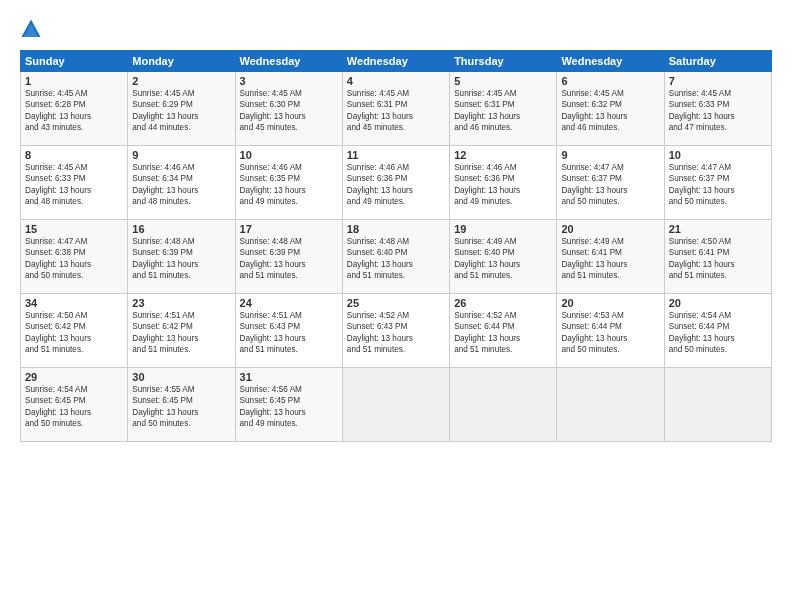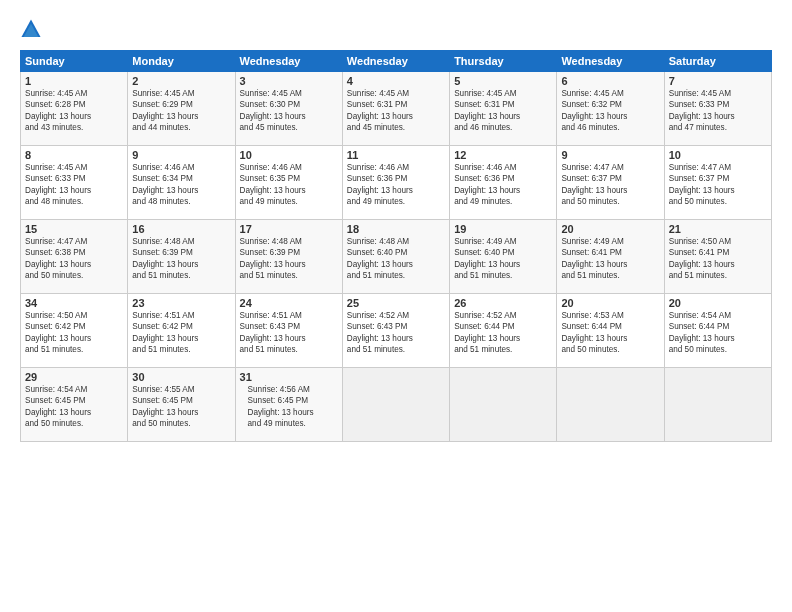--- a/index.html
+++ b/index.html
@@ -351,21 +351,21 @@
           </td>
           <td>
             <span class="day-num">30</span>
             <div class="day-info" style="white-space: pre-line;">Sunrise: 4:55 AM
 Sunset: 6:45 PM
 Daylight: 13 hours
 and 50 minutes.</div>
           </td>
           <td>
             <span class="day-num">31</span>
-            <div class="day-info" style="white-space: pre-line; margin-left: 8px;">Sunrise: 4:56 AM
+            <div class="day-info" style="white-space: pre-line;">Sunrise: 4:56 AM
 Sunset: 6:45 PM
 Daylight: 13 hours
 and 49 minutes.</div>
           </td>
           <td class="empty-cell"></td>
           <td class="empty-cell"></td>
           <td class="empty-cell"></td>
           <td class="empty-cell"></td>
         </tr>
       </tbody>

